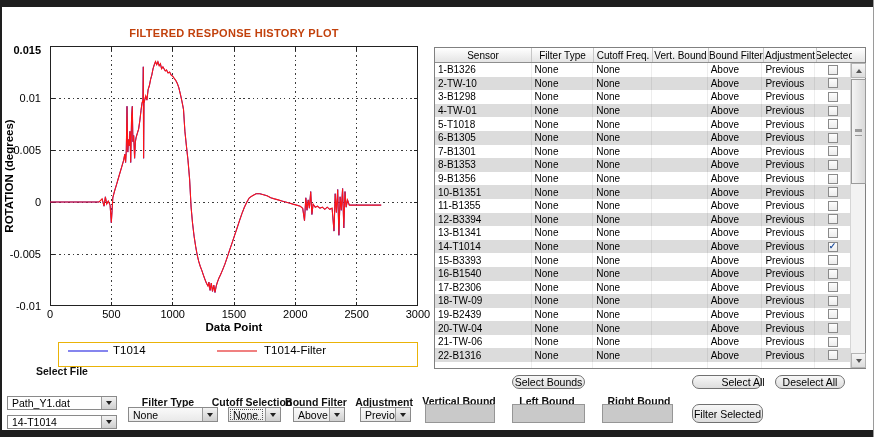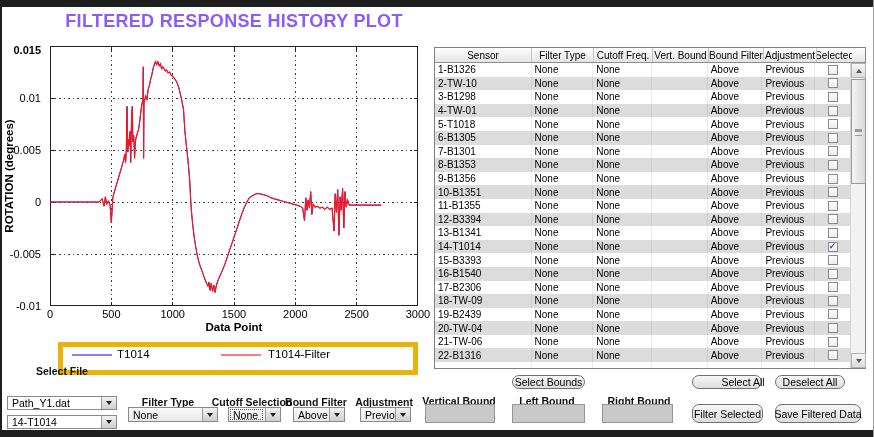--- a/index.html
+++ b/index.html
@@ -7,32 +7,32 @@
   body { font-family:"Liberation Sans", sans-serif; }
   #app { position:relative; width:874px; height:437px; background:#fff; overflow:hidden; }
 
   
   .frame-top    { position:absolute; left:0; top:0; width:874px; height:7px; background:#1e1e1e; }
   .frame-bottom { position:absolute; left:0; top:430px; width:874px; height:7px; background:#1e1e1e; }
   .frame-left   { position:absolute; left:0; top:0; width:2px; height:437px; background:#1e1e1e; }
   .frame-right  { position:absolute; right:0; top:0; width:1px; height:437px; background:#9a9a9a; }
 
   
-  .plot-title { position:absolute; left:50px; top:11px; width:368px; text-align:center;
-                font-size:18px; font-weight:bold; color:#8b5cf6; letter-spacing:.3px; }
+  .plot-title { position:absolute; left:50px; top:27px; width:368px; text-align:center;
+                font-size:11px; font-weight:bold; color:#c2410c; letter-spacing:.3px; }
   #plot-svg { position:absolute; left:50px; top:46px; }
   .ytick { position:absolute; width:46px; text-align:right; padding-right:5px; font-size:11px; color:#000; }
   .xtick { position:absolute; width:44px; text-align:center; font-size:11px; color:#000; }
   .xlabel { position:absolute; left:50px; top:321px; width:368px; text-align:center;
             font-size:11.5px; font-weight:bold; color:#000; }
   .ylabel { position:absolute; left:9px; top:176px; transform:translate(-50%,-50%) rotate(-90deg);
             white-space:nowrap; font-size:11.5px; font-weight:bold; color:#000; }
 
-  .legend { position:absolute; left:58px; top:342px; width:360px; height:33px;
-            background:#fff; border:5px solid #eab308; }
+  .legend { position:absolute; left:58px; top:342px; width:360px; height:25px;
+            background:#fff; border:1px solid #eab308; }
   .leg-line { position:absolute; top:7px; width:40px; height:2px; }
   .leg-label { position:absolute; top:1px; font-size:11.5px; color:#000; }
 
   
   .table { position:absolute; left:434px; top:47px; width:432px; height:322px;
            border:1px solid #808080; background:#fff; font-size:10px; color:#000; }
   .thead { position:absolute; left:0; top:0; right:0; height:15px; display:flex;
            background:linear-gradient(#ffffff,#e4e4e4); border-bottom:1px solid #8e8e8e; }
   .th { display:flex; align-items:center; justify-content:center; border-right:1px solid #c6c6c6;
         overflow:hidden; white-space:nowrap; }
@@ -435,14 +435,13 @@
 
   <div class="ctl-label" style="left:492px; top:395px; width:110px;">Left Bound</div>
   <div class="gray-input" style="left:512px; top:404px; width:73px; height:19px;"></div>
 
   <div class="ctl-label" style="left:584px; top:395px; width:110px;">Right Bound</div>
   <div class="gray-input" style="left:602px; top:404px; width:71px; height:19px;"></div>
 
   <div class="btn" style="left:692px; top:375px; width:70px; height:14px;padding-left:32px;">Select All</div>
   <div class="btn" style="left:775px; top:375px; width:70px; height:14px;">Deselect All</div>
   <div class="btn" style="left:692px; top:404px; width:71px; height:19px;">Filter Selected</div>
-  <div class="btn" style="left:775px; top:404px; width:86px; height:19px;">Save Filtered Data</div>
 </div>
 
 </body></html>

